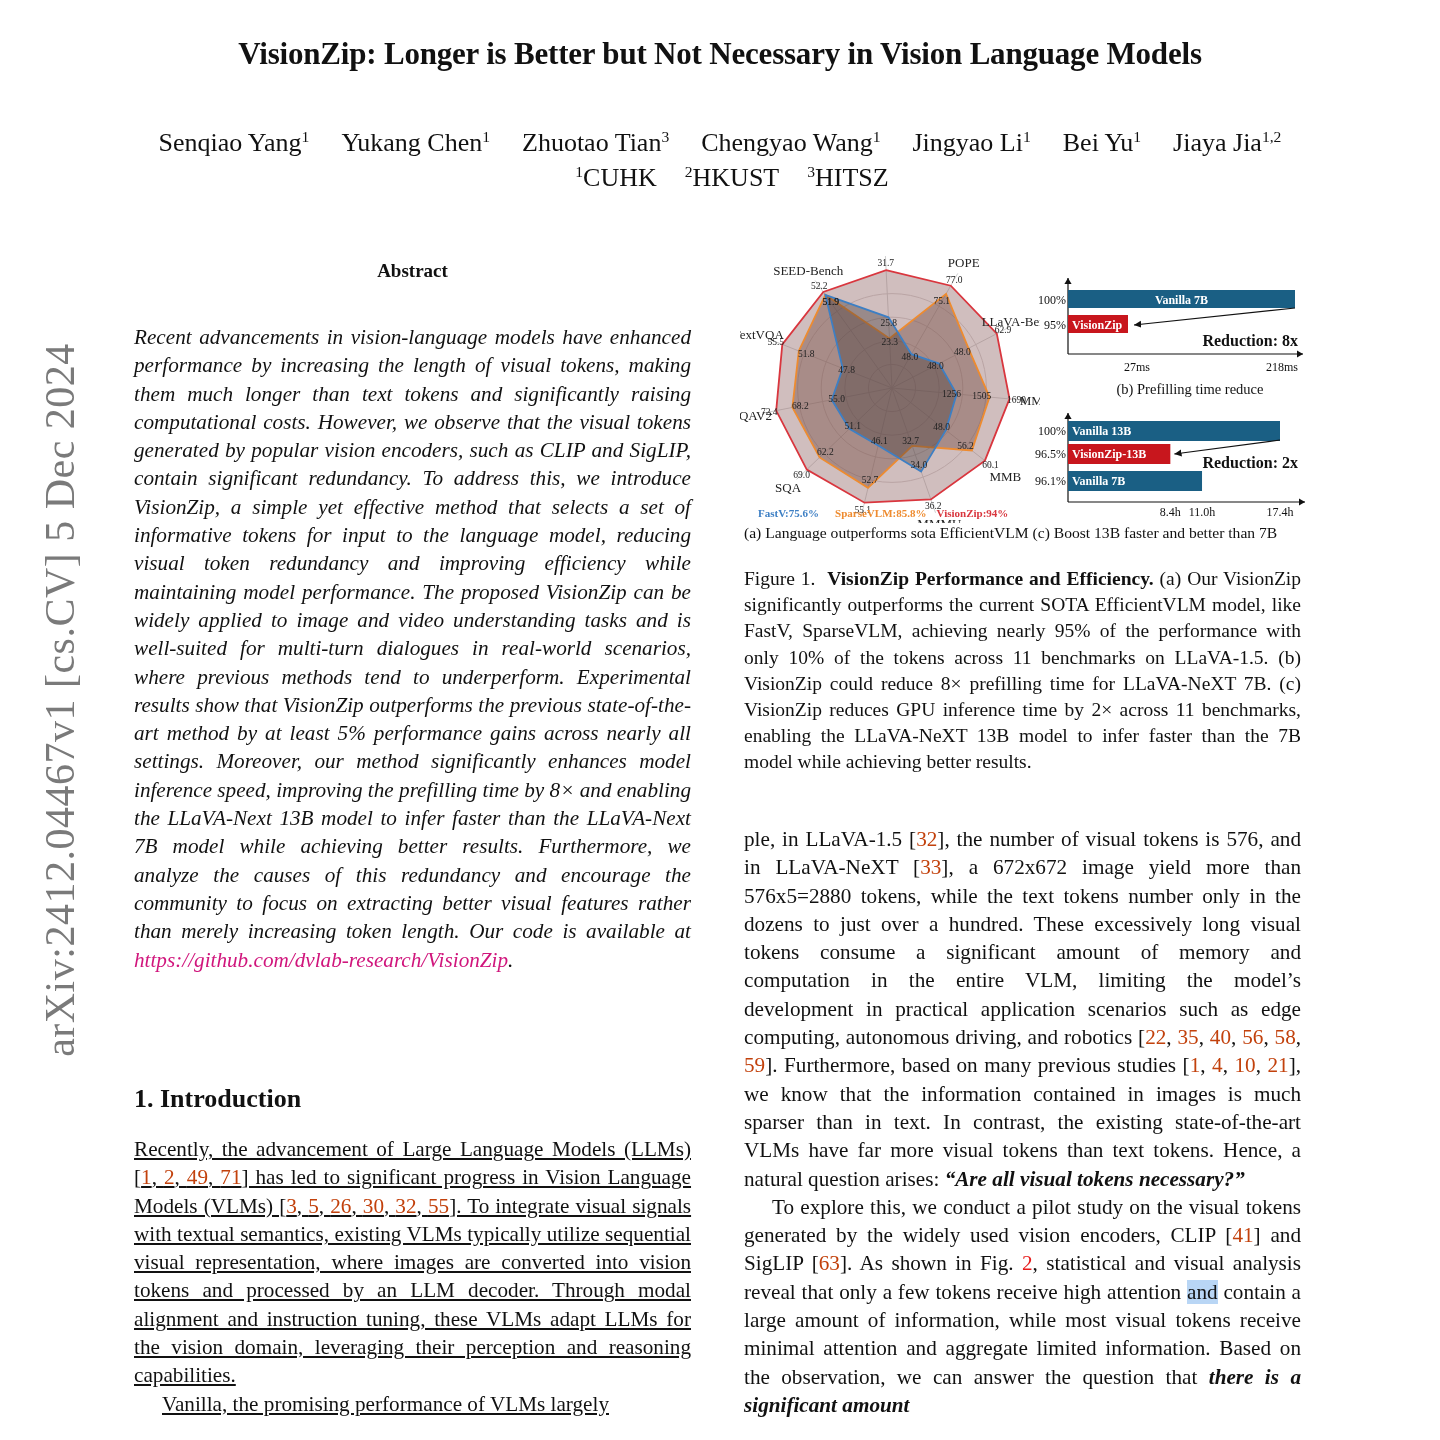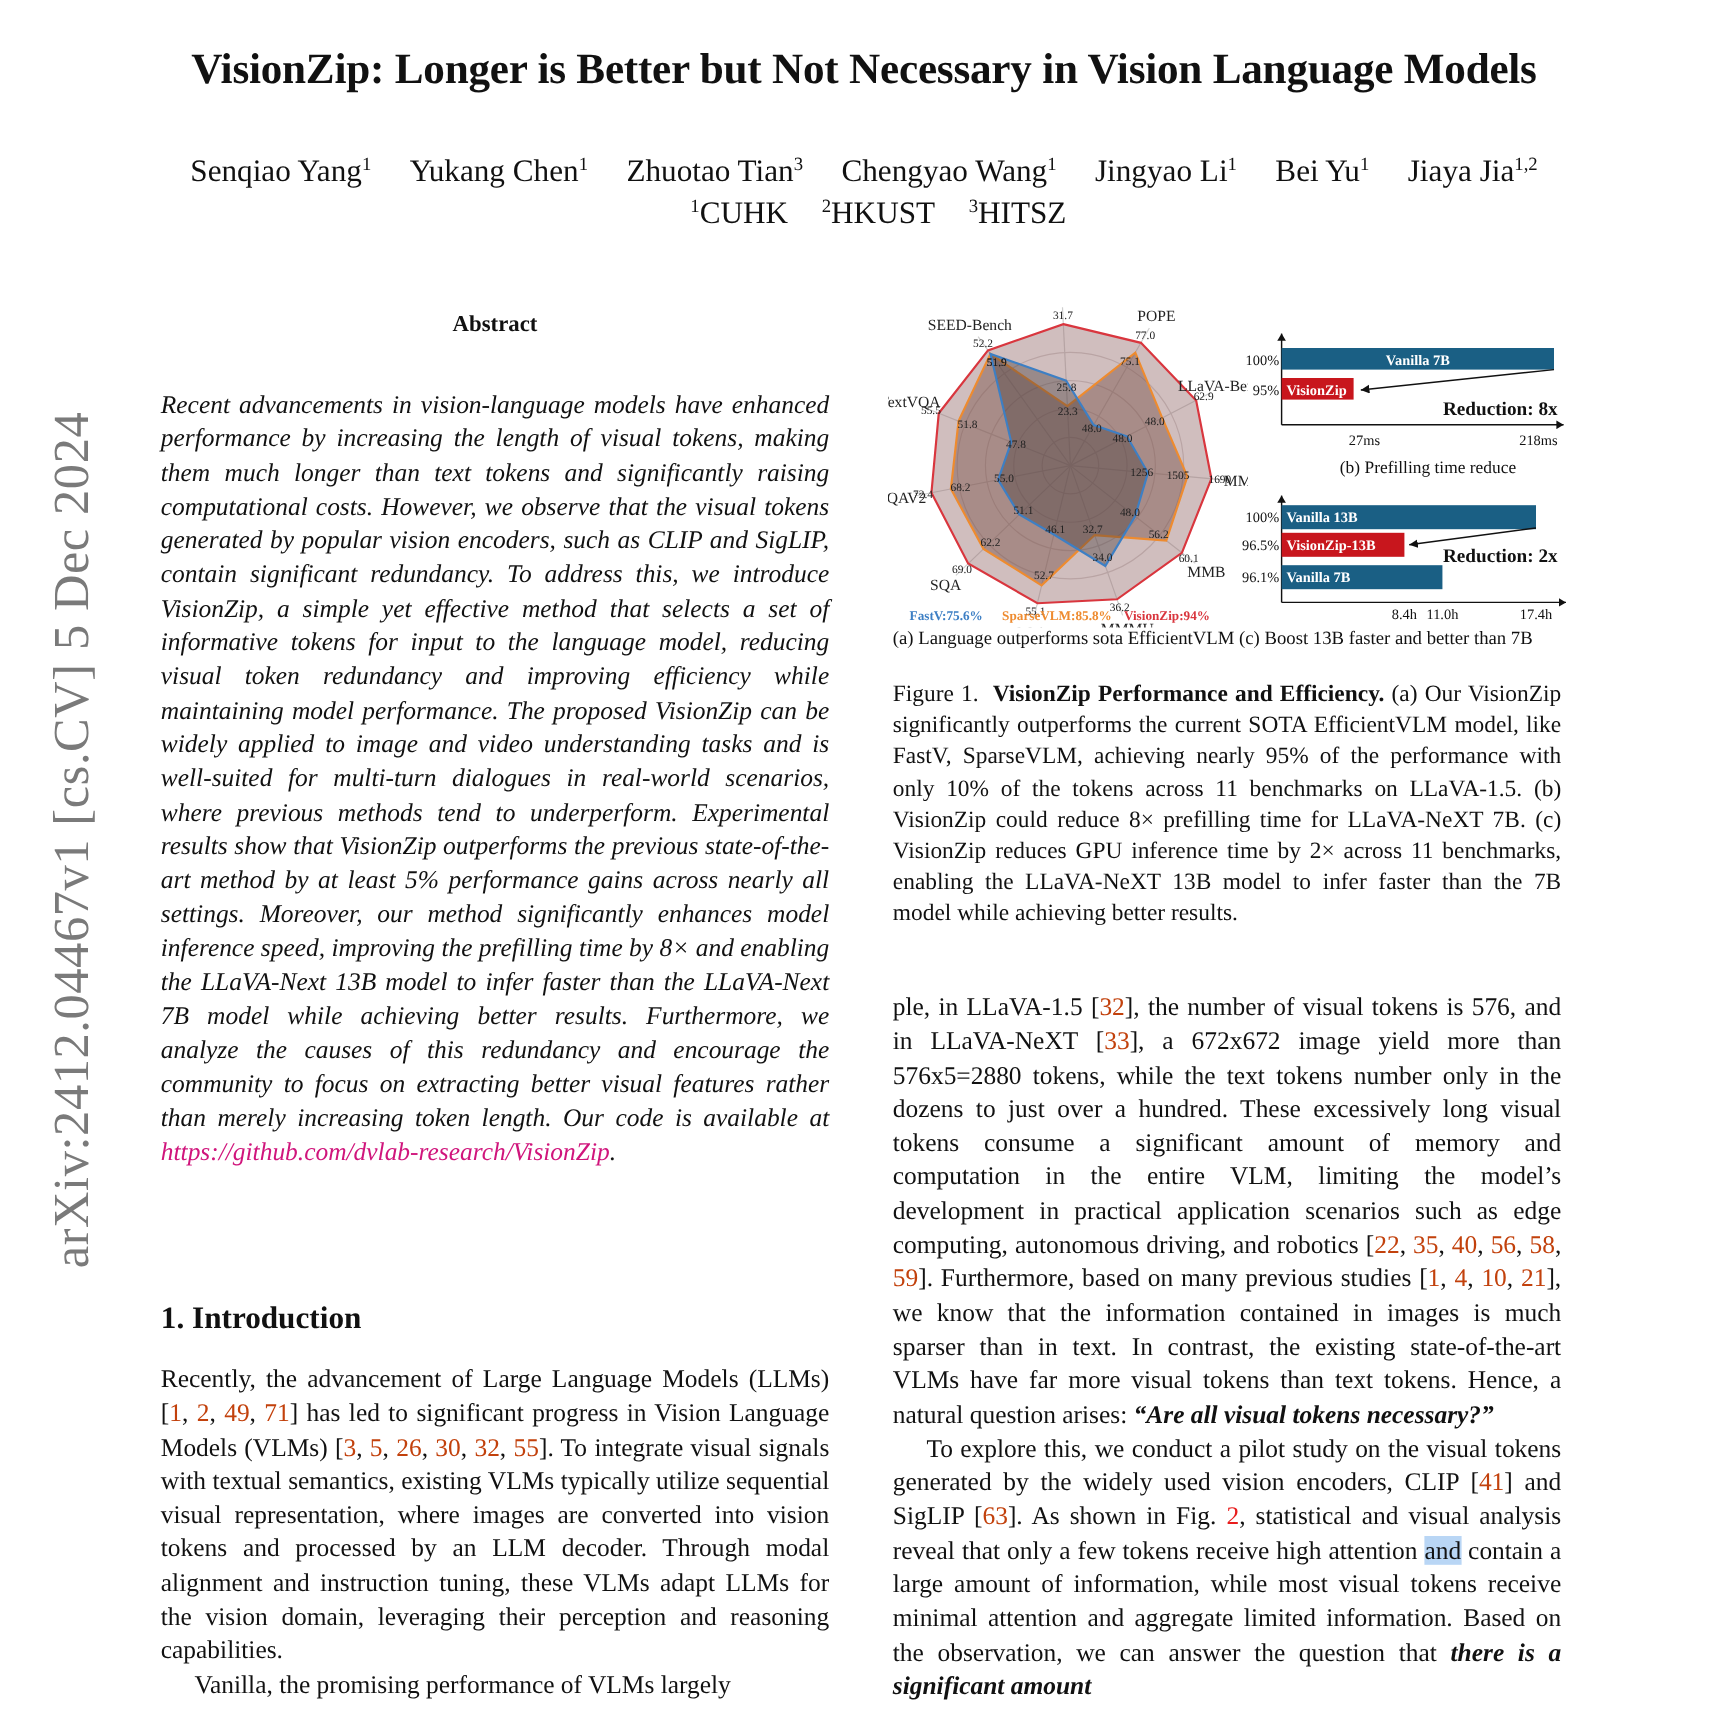--- a/index.html
+++ b/index.html
@@ -1,31 +1,31 @@
 <!DOCTYPE html>
 <html><head>
 <meta charset="utf-8">
 <style>
   html, body { margin: 0; padding: 0; background: #ffffff; }
   body { width: 1440px; height: 1440px; position: relative; overflow: hidden; font-family: "Liberation Serif", serif; color: #111; }
   .abs { position: absolute; }
-  #title { left: 0; width: 1440px; top: 36px; text-align: center; font-size: 36px; font-weight: bold; letter-spacing: -0.2px; }
+  #title { left: 0; width: 1440px; top: 36px; text-align: center; font-size: 31px; font-weight: bold; letter-spacing: -0.2px; }
   #authors { left: 0; width: 1440px; top: 128px; text-align: center; font-size: 26px; }
   #authors .author { margin: 0 16px; }
   #affils { left: 0; width: 1440px; top: 163px; text-align: center; font-size: 26px; padding-left: 12px; }
   #affils .aff { margin: 0 14px; }
   sup { font-size: 60%; vertical-align: 0.6em; line-height: 0; }
   #arxiv-stamp { left: 60px; top: 700px; transform: translate(-50%, -50%) rotate(-90deg); font-size: 42px; color: #7a7a7a; white-space: nowrap; letter-spacing: 0.5px; }
   #abstract-heading { left: 134px; width: 557px; top: 260px; text-align: center; font-size: 19px; font-weight: bold; }
   .col { font-size: 21.2px; line-height: 28.3px; text-align: justify; }
   .col p { margin: 0; }
   #abstract-body { left: 134px; width: 557px; top: 323px; font-style: italic; }
   #abstract-body .link { color: #d0157c; }
   #intro-heading { left: 134px; top: 1084px; font-size: 26px; font-weight: bold; }
-  #intro-body { left: 134px; width: 557px; top: 1135px; }
+  #intro-body { left: 134px; width: 557px; top: 1135px; text-decoration: underline; }
   #intro-body .indent { text-indent: 28px; }
   #right-body { left: 744px; width: 557px; top: 825px; }
   #right-body .indent { text-indent: 28px; }
   .cite { color: #c2410c; }
   .figref { color: #e81c1c; }
   .hl { background: #b9d6f5; }
   .bi { font-weight: bold; font-style: italic; }
   #fig-caption { left: 744px; width: 557px; top: 566px; font-size: 19.5px; line-height: 26.2px; text-align: justify; }
   #subcap { left: 744px; top: 524px; font-size: 15.6px; white-space: nowrap; }
   #radar { left: 740px; top: 255px; width: 300px; height: 268px; }

